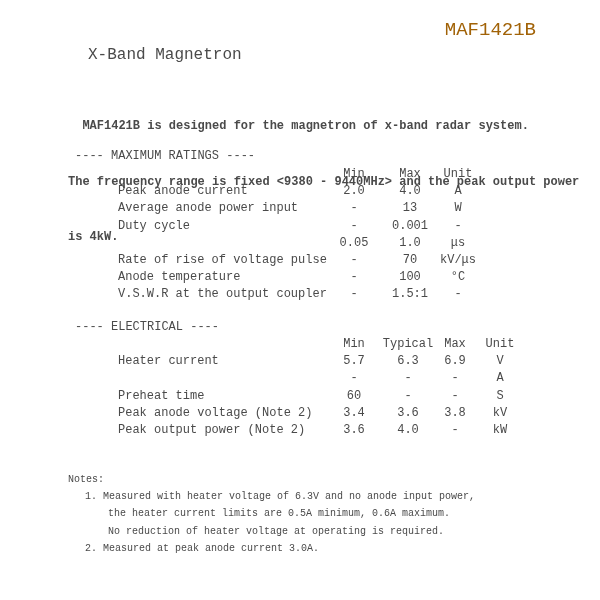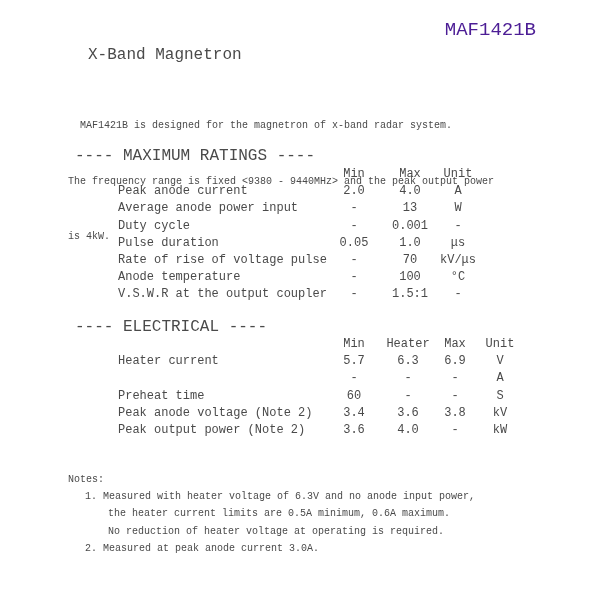--- a/index.html
+++ b/index.html
@@ -9,36 +9,37 @@
     background:#ffffff;
     font-family:"Liberation Mono","DejaVu Sans Mono",monospace;
     color:#4a4a4a;
     overflow:hidden;
   }
   .abs { position:absolute; }
 
   #doc-title {
     top:19px; right:64px;
     font-size:19px; line-height:22px;
-    color:#4c1d95;
+    color:#a16207;
     white-space:pre;
   }
   #subtitle {
     top:47px; left:88px;
     font-size:16px; line-height:16px;
     white-space:pre;
   }
   #intro {
     top:80px; left:68px;
-    font-size:10px; line-height:18.5px;
+    font-size:12px; line-height:18.5px;
     white-space:pre;
+    font-weight:bold;
   }
   .sec {
     left:75px;
-    font-size:16px; line-height:17px;
+    font-size:12px; line-height:17px;
     white-space:pre;
   }
   #mr-heading { top:148px; }
   #el-heading { top:319px; }
 
   .table { left:0; right:0; font-size:12px; }
   #mr-table { top:166px; }
   #el-table { top:336px; }
   .trow { position:relative; height:17.2px; line-height:17.2px; }
   .rlabel { position:absolute; left:118px; white-space:pre; }
@@ -89,21 +90,20 @@
     <span class="col m2">13</span>
     <span class="col m3">W</span>
   </div>
   <div class="trow">
     <span class="rlabel">Duty cycle</span>
     <span class="col m1">-</span>
     <span class="col m2">0.001</span>
     <span class="col m3">-</span>
   </div>
   <div class="trow">
-    <span class="rlabel">Pulse duration</span>
     <span class="col m1">0.05</span>
     <span class="col m2">1.0</span>
     <span class="col m3">μs</span>
   </div>
   <div class="trow">
     <span class="rlabel">Rate of rise of voltage pulse</span>
     <span class="col m1">-</span>
     <span class="col m2">70</span>
     <span class="col m3">kV/μs</span>
   </div>
@@ -119,21 +119,21 @@
     <span class="col m2">1.5:1</span>
     <span class="col m3">-</span>
   </div>
 </div>
 
 <div class="abs sec" id="el-heading">---- ELECTRICAL ----</div>
 
 <div class="abs table" id="el-table">
   <div class="trow">
     <span class="col e1">Min</span>
-    <span class="col e2">Heater</span>
+    <span class="col e2">Typical</span>
     <span class="col e3">Max</span>
     <span class="col e4">Unit</span>
   </div>
   <div class="trow">
     <span class="rlabel">Heater current</span>
     <span class="col e1">5.7</span>
     <span class="col e2">6.3</span>
     <span class="col e3">6.9</span>
     <span class="col e4">V</span>
   </div>

